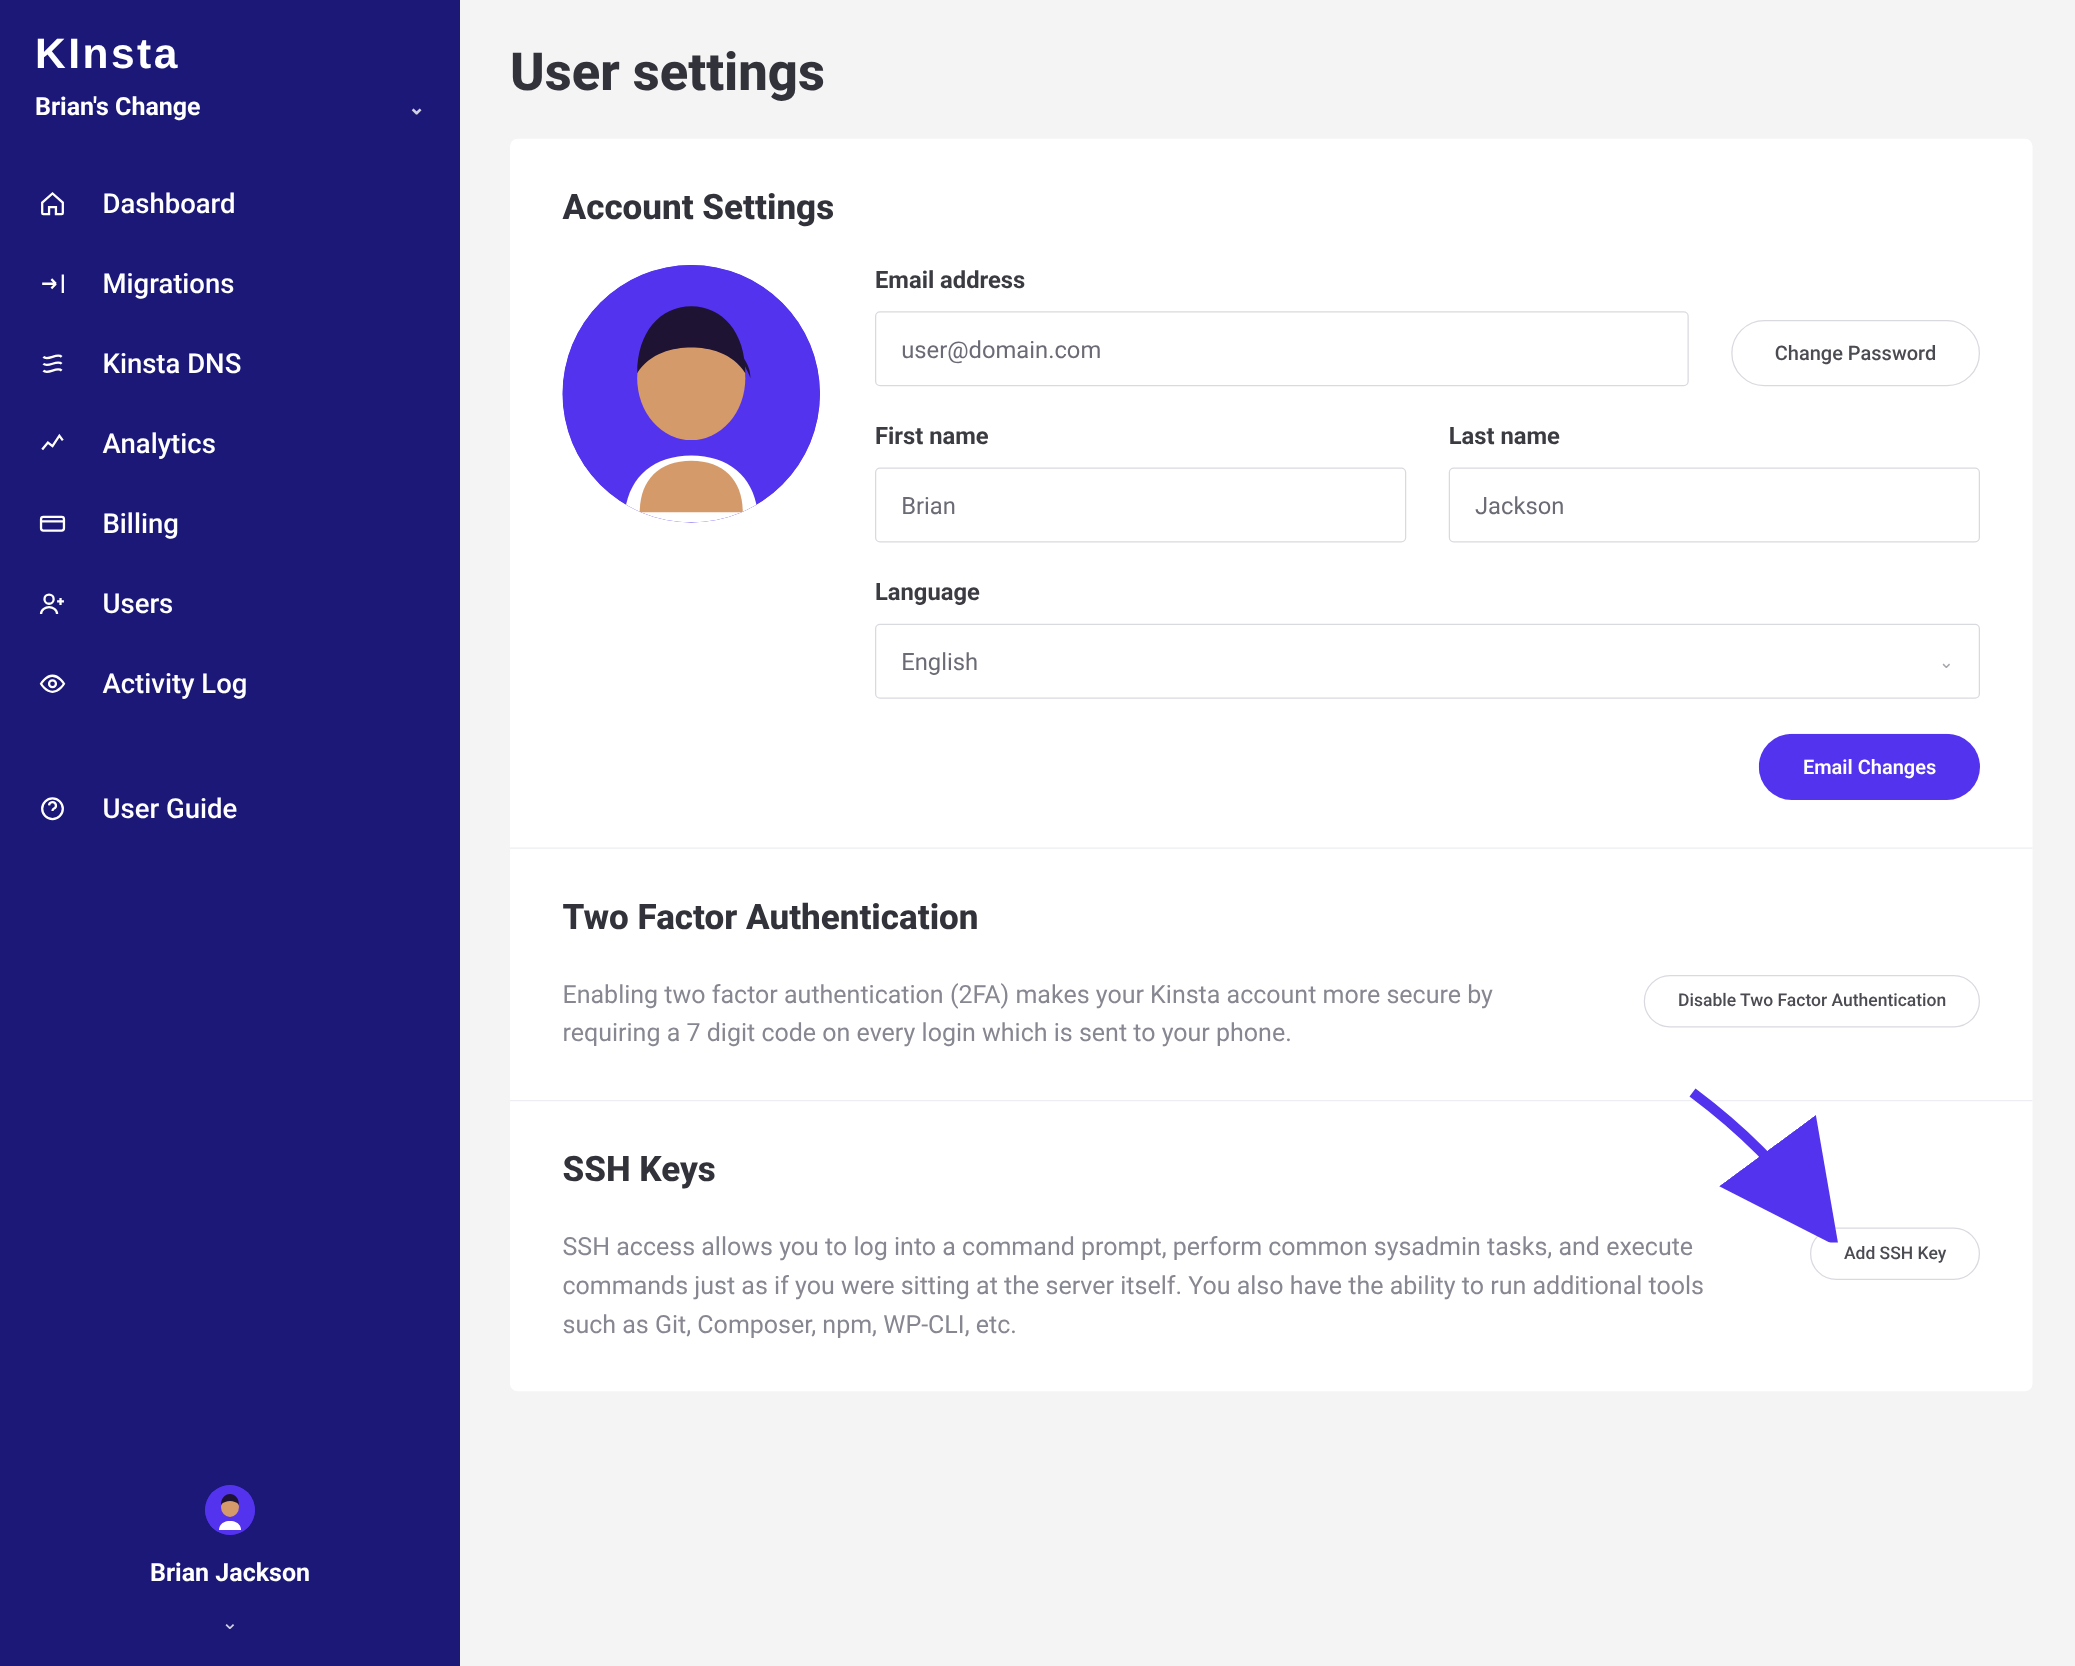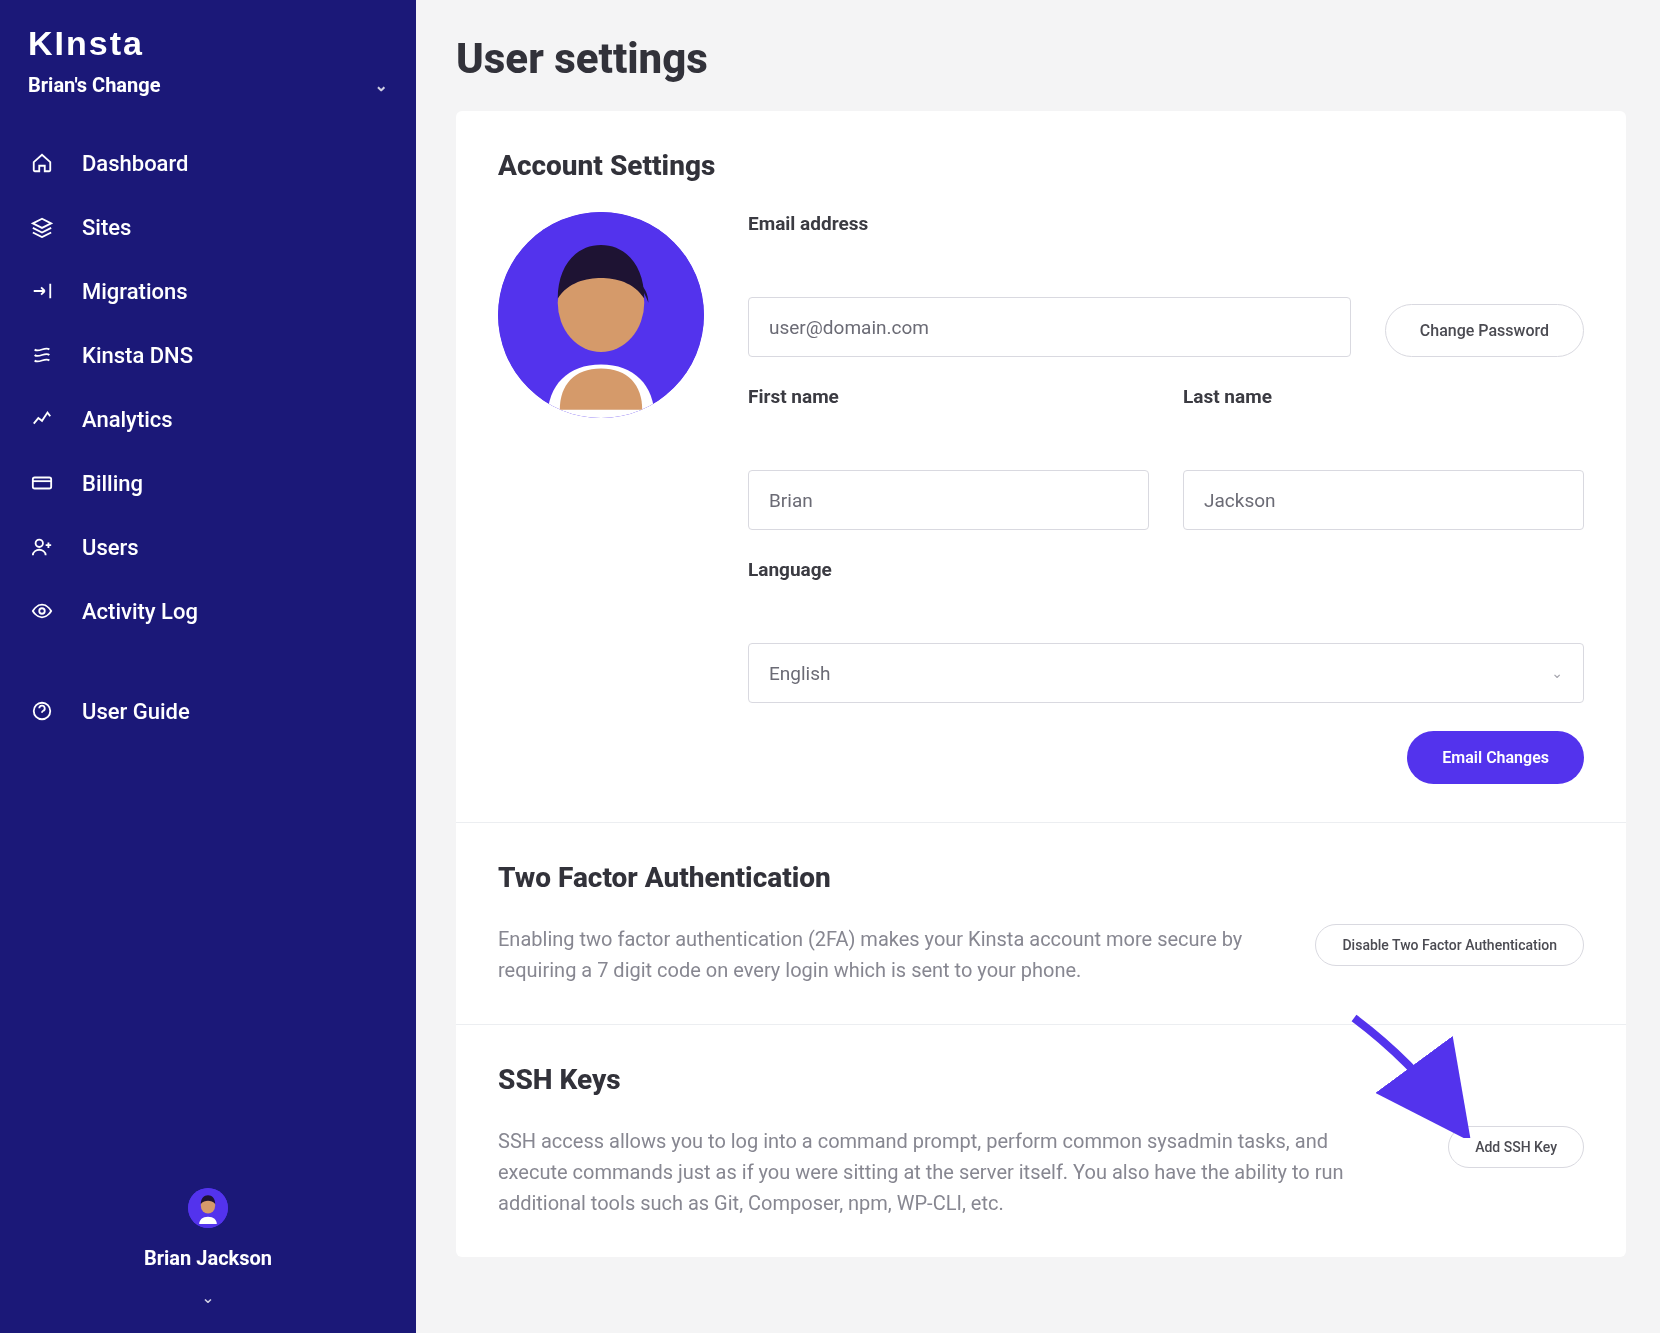--- a/index.html
+++ b/index.html
@@ -9,21 +9,21 @@
     --text-muted: #8b8b8b;
     --border: #d9d9e0;
     --page-bg: #f4f4f5;
     --card-bg: #ffffff;
   }
   * { box-sizing: border-box; }
   html,body { margin:0; padding:0; height:100%; font-family: -apple-system, BlinkMacSystemFont, "Segoe UI", Roboto, Helvetica, Arial, sans-serif; }
   body { display:flex; background:var(--page-bg); color:var(--text-dark); width:1660px; height:1333px; overflow:hidden; }
 
   
-  .sidebar { width:416px; background:var(--sidebar-bg); color:#fff; display:flex; flex-direction:column; padding:24px 0 0 0; position:relative; }
+  .sidebar { width:368px; background:var(--sidebar-bg); color:#fff; display:flex; flex-direction:column; padding:24px 0 0 0; position:relative; }
   .brand { font-family: Arial, sans-serif; font-weight:900; font-size:34px; letter-spacing:2px; padding:0 28px 10px 28px; }
   .company-row { display:flex; align-items:center; justify-content:space-between; padding:0 28px 34px 28px; font-weight:700; font-size:20px; cursor:pointer; }
   .chevron { font-size:16px; opacity:.8; }
 
   .nav { list-style:none; margin:0; padding:0; }
   .nav li { display:flex; align-items:center; gap:26px; padding:18px 28px; font-size:22px; font-weight:500; cursor:pointer; }
   .nav .icon { width:28px; height:28px; display:flex; align-items:center; justify-content:center; }
   .nav svg { fill:#fff; stroke:#fff; }
 
   .spacer { height:14px; }
@@ -40,21 +40,21 @@
   .section { padding:38px 42px; border-bottom:1px solid #eceef1; }
   .section:last-child { border-bottom:none; }
   h2.sec-title { font-size:28px; font-weight:800; margin:0 0 30px 0; color:#32323a; }
 
   .acct-row { display:flex; gap:44px; }
   .avatar-lg { width:206px; height:206px; border-radius:50%; background:var(--accent); flex-shrink:0; display:flex; align-items:center; justify-content:center; overflow:hidden; }
 
   .fields { flex:1; }
   .field-label { font-size:19px; font-weight:700; color:#3b3b42; margin-bottom:14px; }
   .row { display:flex; gap:34px; margin-bottom:28px; align-items:flex-end; }
-  .col { flex:1; display:flex; flex-direction:column;gap:48px; }
+  .col { flex:1; display:flex; flex-direction:column; }
   input[type=text], .select {
     height:60px; border:1px solid var(--border); border-radius:4px; padding:0 20px;
     font-size:19px; color:#6b6b75; font-family:inherit; background:#fff;
   }
   input[type=text]::placeholder { color:#a6a6ae; }
   .select { display:flex; align-items:center; justify-content:space-between; cursor:pointer; }
   .select-chevron { font-size:14px; color:#a6a6ae; }
 
   .btn { border-radius:999px; padding:16px 34px; font-size:16px; font-weight:500; cursor:pointer; border:1px solid transparent; font-family:inherit; white-space:nowrap; }
   .btn-outline { background:#fff; border-color:var(--border); color:#4b4b52; }
@@ -84,28 +84,20 @@
   </div>
 
   <ul class="nav">
     <li>
       <span class="icon">
         <svg viewBox="0 0 24 24" width="22" height="22">
             <path d="M3 11 12 3l9 8v9a1 1 0 0 1-1 1h-5v-6h-6v6H4a1 1 0 0 1-1-1z" fill="none" stroke="#fff" stroke-width="2"></path>
           </svg>
       </span>
       <span>Dashboard</span>
-    </li>
-    <li>
-      <span class="icon">
-        <svg viewBox="0 0 24 24" width="22" height="22">
-            <path d="M12 3 2 8l10 5 10-5zM2 13l10 5 10-5M2 18l10 5 10-5" fill="none" stroke="#fff" stroke-width="2"></path>
-          </svg>
-      </span>
-      <span>Sites</span>
     </li>
     <li>
       <span class="icon">
         <svg viewBox="0 0 24 24" width="22" height="22">
             <path d="M3 12h12m0 0-4-4m4 4-4 4M21 4v16" fill="none" stroke="#fff" stroke-width="2"></path>
           </svg>
       </span>
       <span>Migrations</span>
     </li>
     <li>

